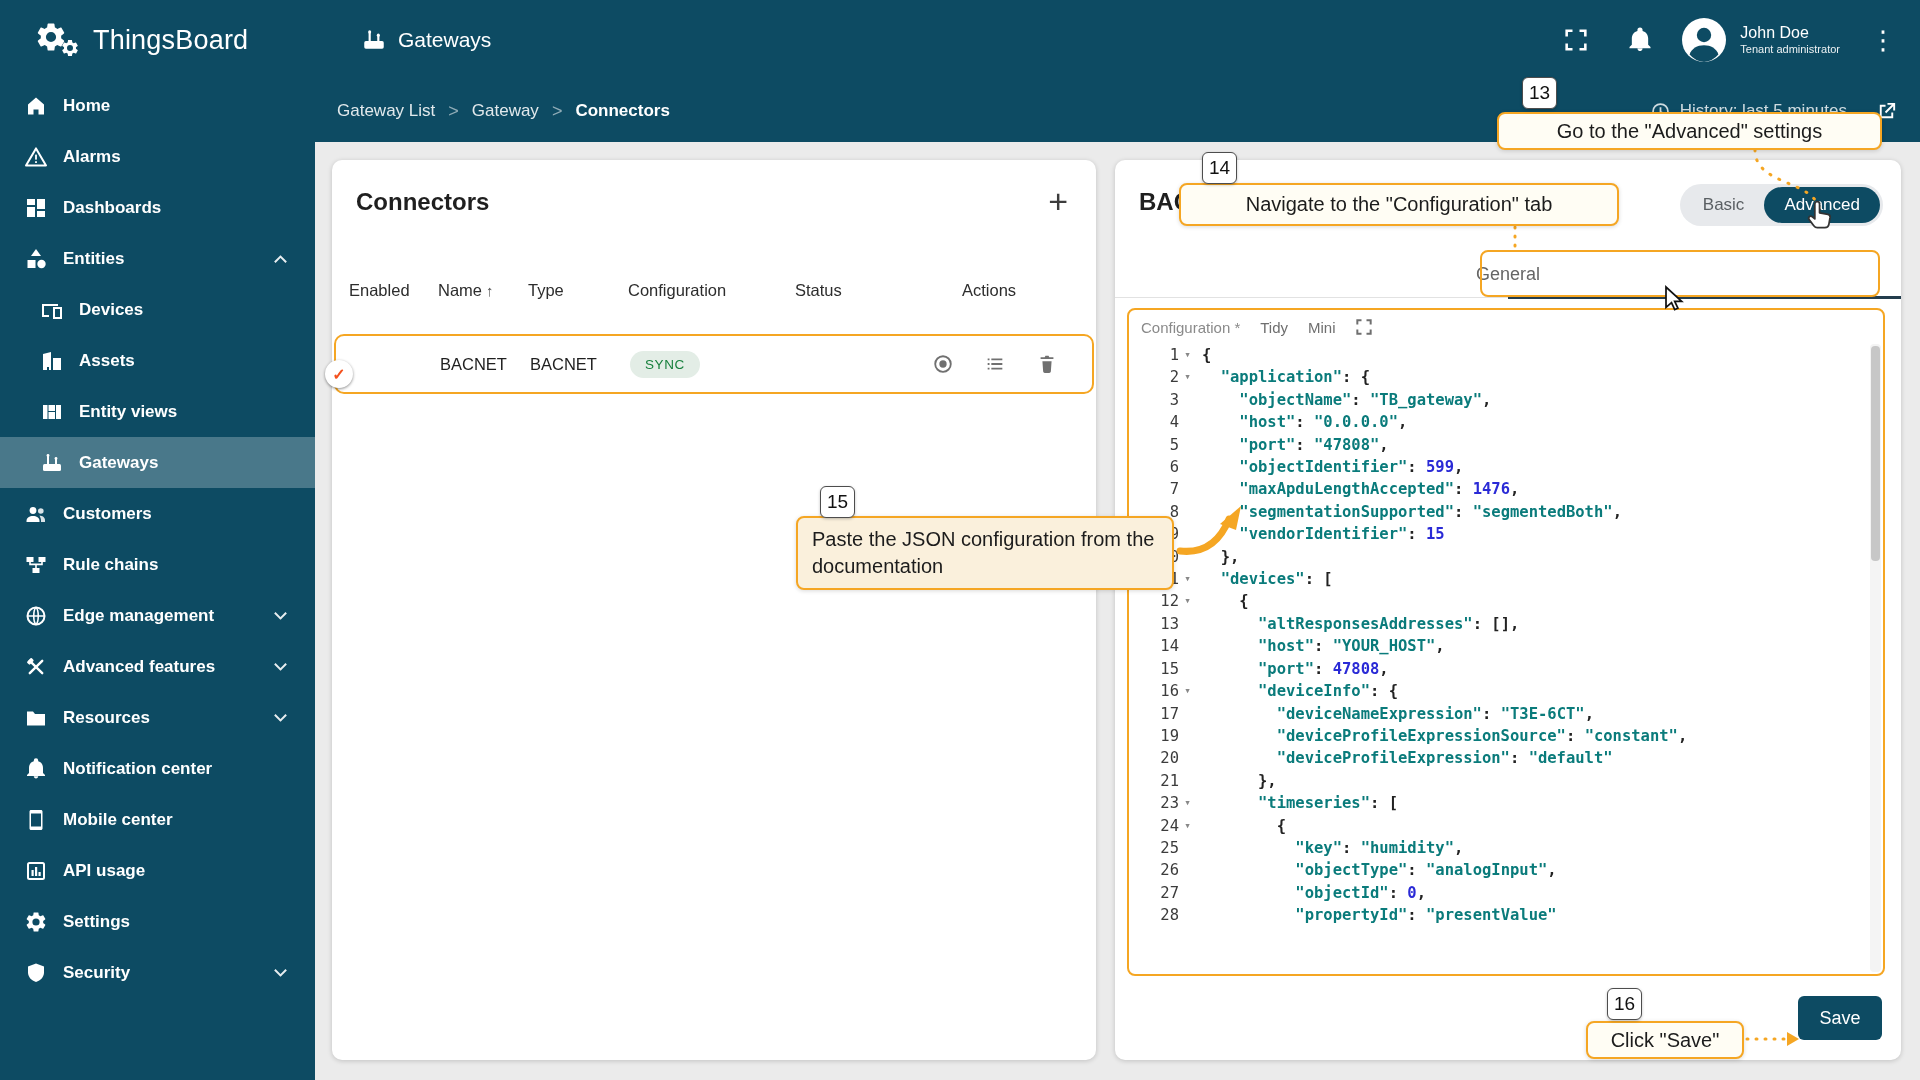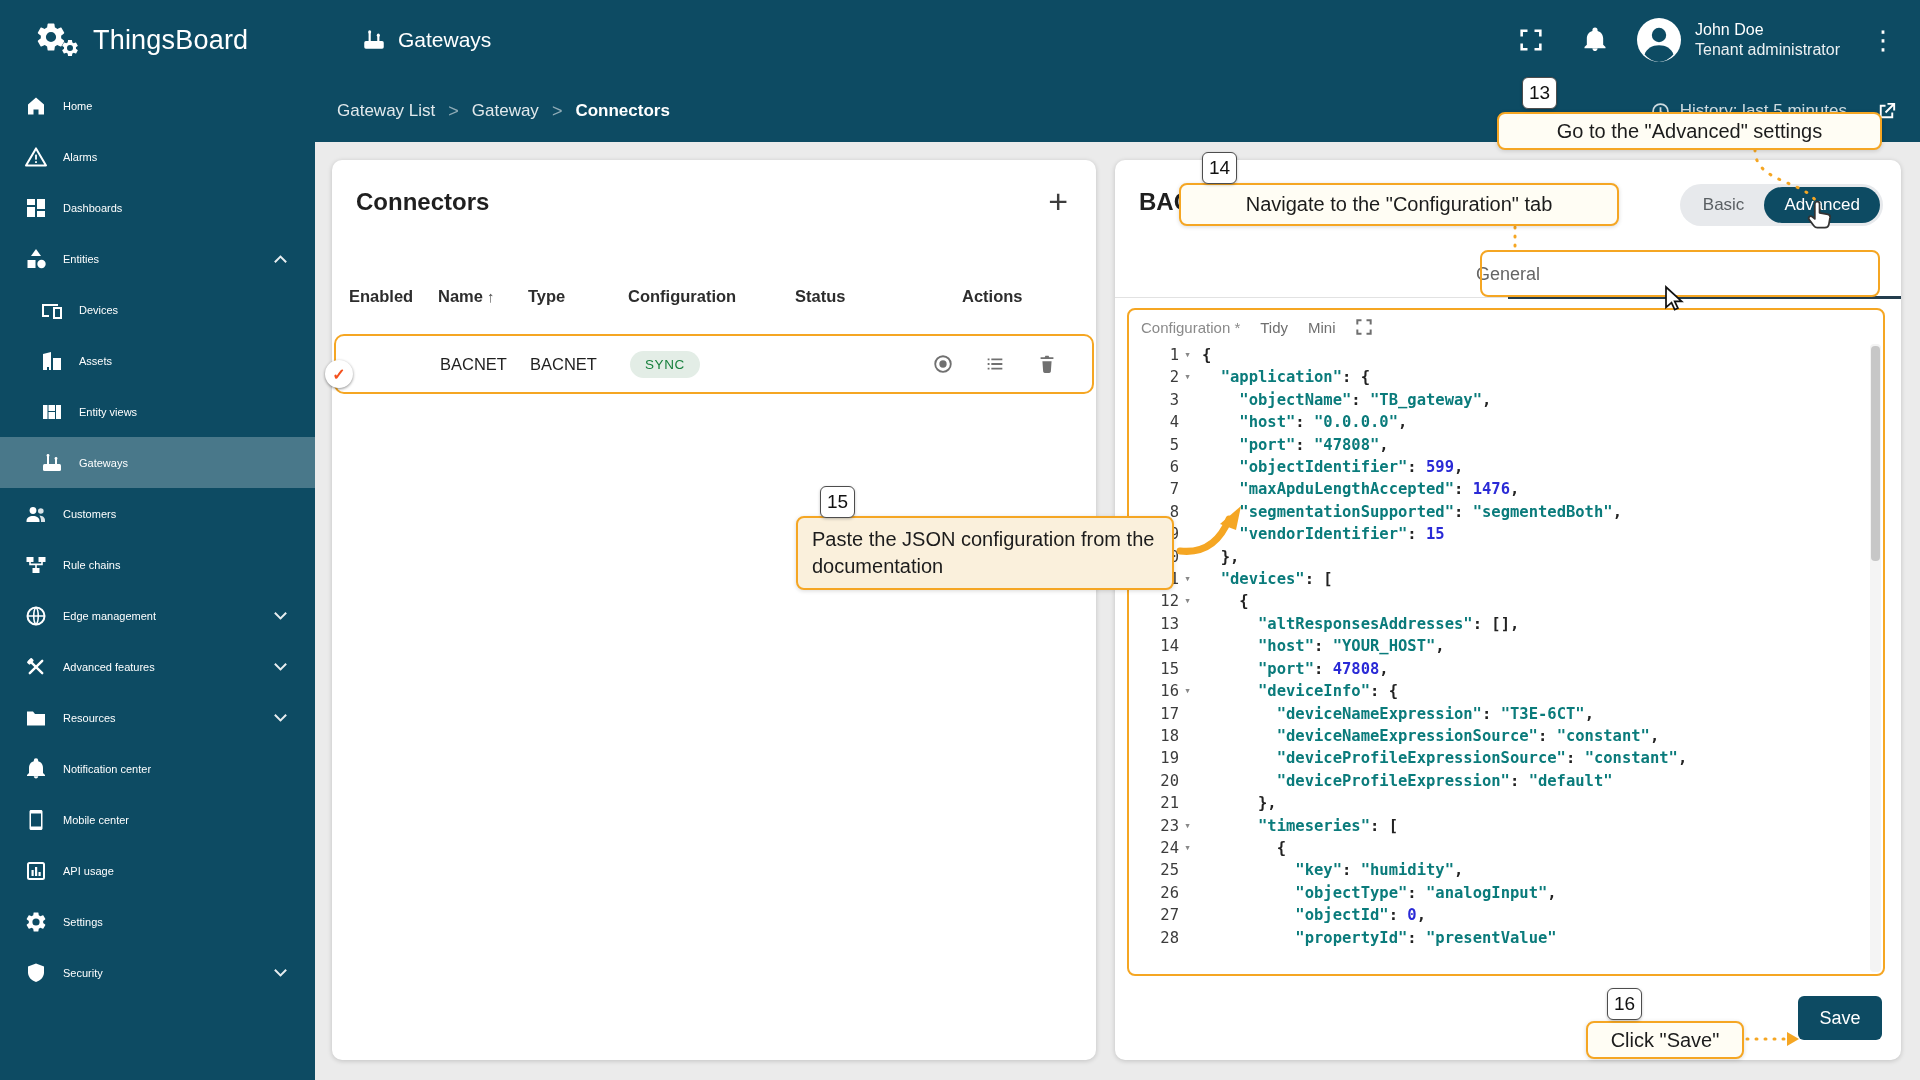--- a/index.html
+++ b/index.html
@@ -16,54 +16,54 @@
   .logo .g2{position:absolute;left:26px;top:20px;width:20px;height:20px}
   .brand-text{font-size:27px;font-weight:400;letter-spacing:.2px}
   .page-head{display:flex;align-items:center;gap:11px;margin-left:46px;font-size:21px;font-weight:500}
   .page-head .ic{width:26px;height:26px}
   .top-actions{margin-left:auto;display:flex;align-items:center;padding-right:16px}
   .tb-btn{width:28px;height:28px;cursor:pointer}
   .bell{margin-left:36px}
   .avatar{width:48px;height:48px;margin-left:26px;cursor:pointer}
   .userblock{margin-left:12px;line-height:1.25}
   .user-name{font-size:16px}
-  .user-role{font-size:16px;opacity:.92}
+  .user-role{font-size:11px;opacity:.92}
   .kebab{margin-left:22px;font-size:26px;line-height:1;cursor:pointer;padding:4px 8px}
 
   
   .crumbbar{position:absolute;left:315px;top:80px;right:0;height:62px;background:#0D4B63;display:flex;align-items:center;color:#fff;padding-left:22px;z-index:1}
   .crumb{font-size:17px;color:rgba(255,255,255,.88);cursor:pointer}
   .crumb.current{font-weight:700;color:#fff;cursor:default}
   .crumb-sep{margin:0 13px;color:rgba(255,255,255,.55);font-size:18px}
   .history{margin-left:auto;display:flex;align-items:center;gap:9px;color:rgba(255,255,255,.8);font-size:17px}
   .history .ic{width:21px;height:21px;color:rgba(255,255,255,.8)}
   .launch{width:23px;height:23px;margin-left:28px;margin-right:22px;cursor:pointer}
 
   
   .sidebar{position:absolute;left:0;top:80px;bottom:0;width:315px;background:#0D4B63;z-index:2;overflow:hidden}
-  .side-item{height:51px;display:flex;align-items:center;padding-left:24px;color:#fff;font-size:11px;font-weight:400;cursor:pointer;white-space:nowrap}
+  .side-item{height:51px;display:flex;align-items:center;padding-left:24px;color:#fff;font-size:17px;font-weight:700;cursor:pointer;white-space:nowrap}
   .side-item.sub{padding-left:40px}
   .side-item.active{background:rgba(255,255,255,.25)}
   .si-icon{width:24px;height:24px;color:#fff;flex:none}
   .si-label{margin-left:15px}
   .chevron{display:none;width:9px;height:9px;border-right:2px solid rgba(255,255,255,.9);border-bottom:2px solid rgba(255,255,255,.9);margin-left:auto;margin-right:30px}
   .chev-down .chevron{display:block;transform:rotate(45deg);margin-top:-4px}
   .chev-up .chevron{display:block;transform:rotate(-135deg);margin-top:5px}
 
   
   .content{position:absolute;left:315px;top:142px;right:0;bottom:0;background:#EBEBEB}
   .card{position:absolute;background:#fff;border-radius:10px;box-shadow:0 1px 5px rgba(0,0,0,.18)}
   .card-connectors{left:17px;top:18px;width:764px;height:900px}
   .card-details{left:800px;top:18px;width:786px;height:900px}
 
   
   .panel-head{display:flex;align-items:flex-start;padding:28px 24px 0}
   .panel-title{font-size:24px;font-weight:700;color:#1f1f1f}
   .add-btn{margin-left:auto;font-size:34px;font-weight:300;color:#3c3c3c;line-height:26px;cursor:pointer;padding:0 4px}
-  .thead{position:absolute;top:116px;left:17px;right:10px;height:40px;display:flex;align-items:center;font-size:16.5px;font-weight:700;color:#2d2d2d}
+  .thead{position:absolute;top:100px;left:17px;right:10px;height:40px;display:flex;align-items:flex-end;font-size:16.5px;font-weight:400;color:#2d2d2d}
   .col-enabled{width:89px}.col-name{width:90px}.col-type{width:100px}.col-config{width:167px}.col-status{width:167px}.col-actions{flex:1}
   .sort-arrow{font-size:15px;margin-left:4px;color:#555}
   .row-box{position:absolute;top:174px;left:2px;right:2px;height:60px;border:2.5px solid #F5A623;border-radius:10px;display:flex;align-items:center;padding-left:15px;font-size:16.5px;color:#1f1f1f;cursor:pointer}
   .toggle{width:46px;height:20px;background:#F4511E;border-radius:10px;position:relative;cursor:pointer}
   .knob{position:absolute;right:-2px;top:-4px;width:28px;height:28px;background:#fff;border-radius:50%;box-shadow:0 1px 3px rgba(0,0,0,.45);display:flex;align-items:center;justify-content:center;color:#F4511E;font-weight:700;font-size:16px}
   .chip{display:inline-block;padding:6px 15px;border-radius:16px;background:#E3EDE6;color:#17803D;font-size:13.5px;font-weight:400;letter-spacing:.6px}
   .status-dot{width:14px;height:14px;border-radius:50%;background:#4CAF50;margin-left:10px}
   .row-actions{display:flex;gap:30px;margin-left:-32px}
   .act-ic{width:22px;height:22px;color:#707070;cursor:pointer}
 
@@ -517,25 +517,20 @@
           <span class="ln">16</span>
           <span class="fold-caret"></span>
           <span class="code-text">      <span class="tk">"deviceInfo"</span>: {</span>
         </div>
           <div class="code-line">
           <span class="ln">17</span>
           <span class="fold-caret"></span>
           <span class="code-text">        <span class="tk">"deviceNameExpression"</span>: <span class="ts">"T3E-6CT"</span>,</span>
         </div>
           <div class="code-line">
-          <span class="ln">18</span>
-          <span class="fold-caret"></span>
-          <span class="code-text">        <span class="tk">"deviceNameExpressionSource"</span>: <span class="ts">"constant"</span>,</span>
-        </div>
-          <div class="code-line">
           <span class="ln">19</span>
           <span class="fold-caret"></span>
           <span class="code-text">        <span class="tk">"deviceProfileExpressionSource"</span>: <span class="ts">"constant"</span>,</span>
         </div>
           <div class="code-line">
           <span class="ln">20</span>
           <span class="fold-caret"></span>
           <span class="code-text">        <span class="tk">"deviceProfileExpression"</span>: <span class="ts">"default"</span></span>
         </div>
           <div class="code-line">

